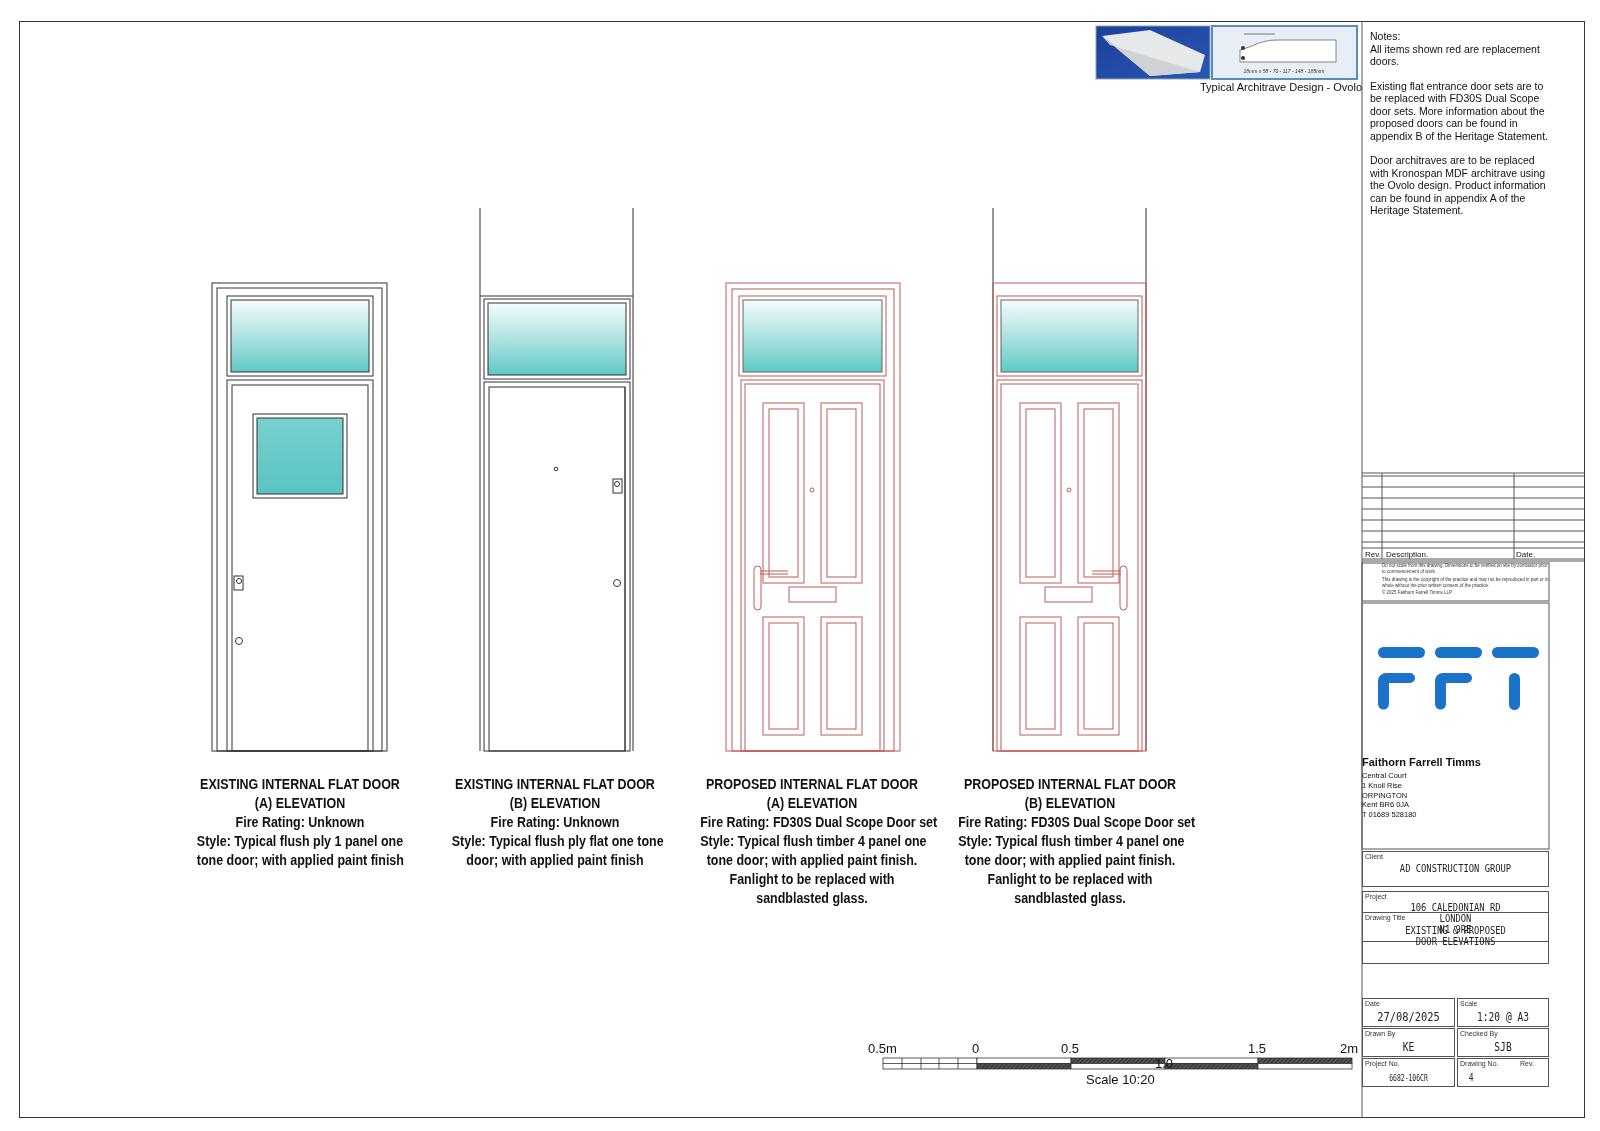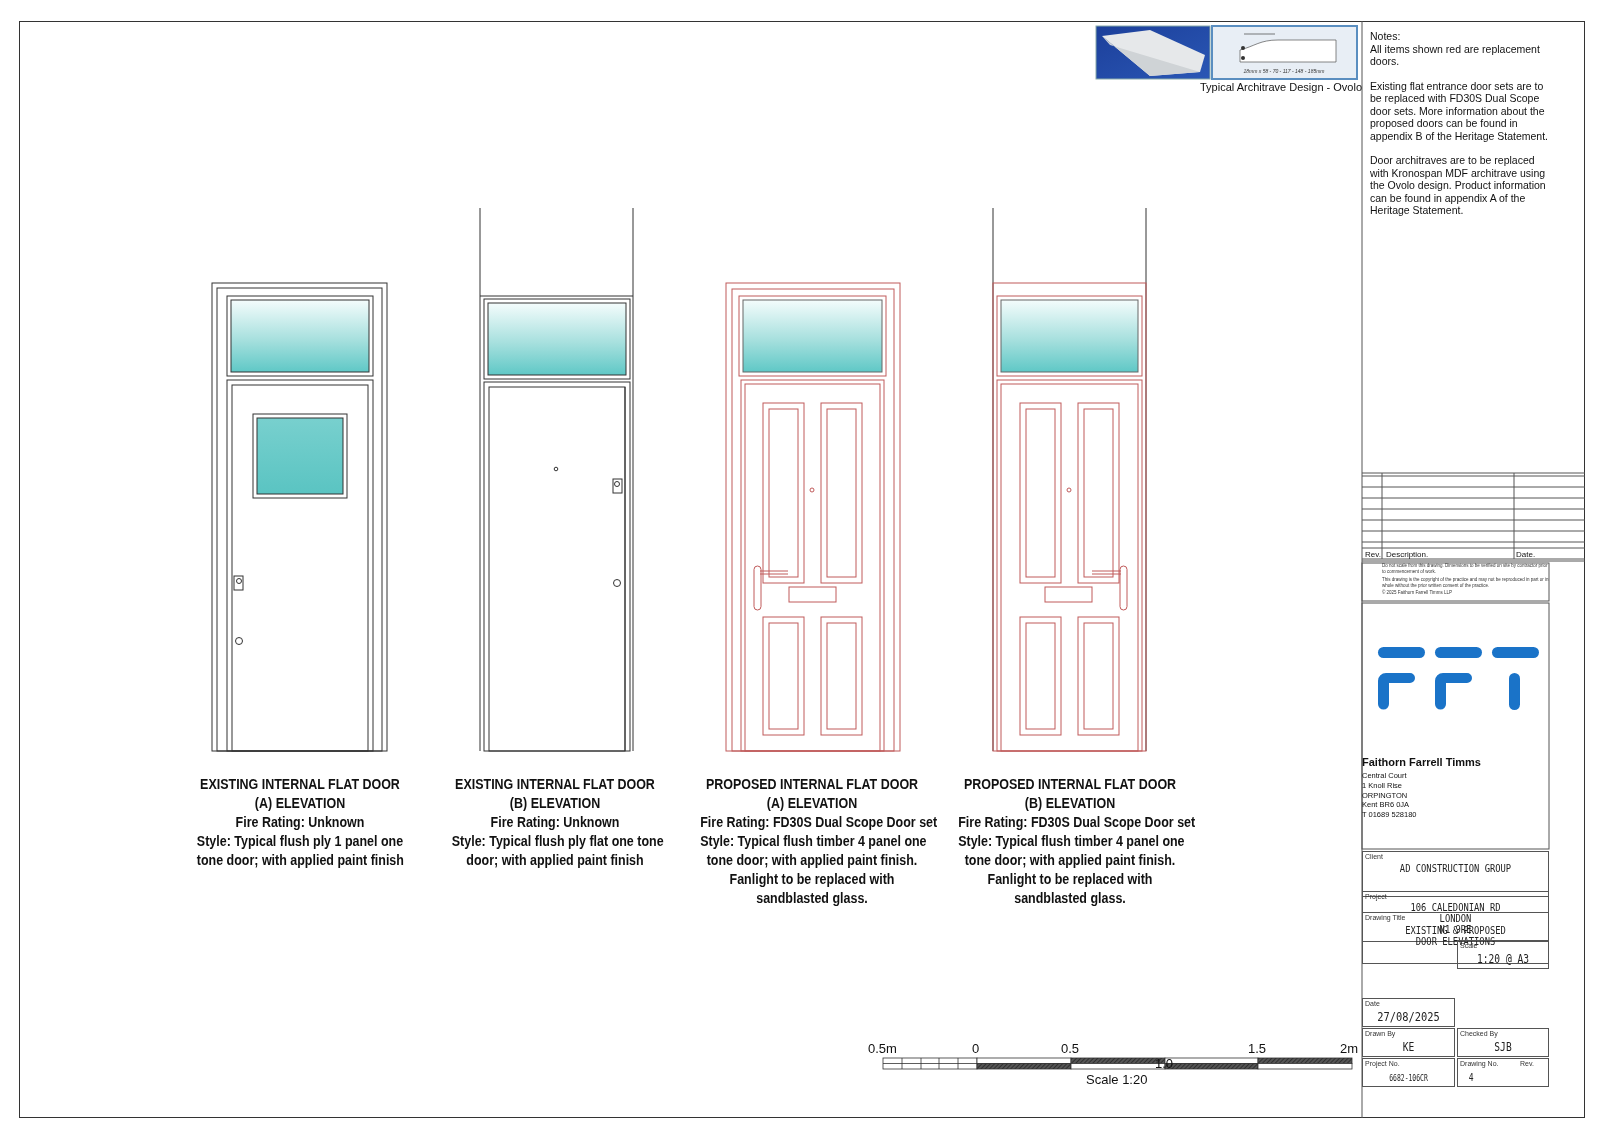--- a/index.html
+++ b/index.html
@@ -223,61 +223,61 @@
   <div>Fanlight to be replaced with</div>
   <div>sandblasted glass.</div>
 </div>
 
 <div class="scale-lbl" style="left:868px; top:1041px;">0.5m</div>
 <div class="scale-lbl" style="left:972px; top:1041px;">0</div>
 <div class="scale-lbl" style="left:1061px; top:1041px;">0.5</div>
 <div class="scale-lbl" style="left:1155px; top:1041px;margin-top:15px;">1.0</div>
 <div class="scale-lbl" style="left:1248px; top:1041px;text-align:right;">1.5</div>
 <div class="scale-lbl" style="left:1340px; top:1041px;">2m</div>
-<div class="scale-lbl" style="left:1086px; top:1072px;">Scale 1:20</div>
+<div class="scale-lbl" style="left:1086px; top:1072px;">Scale 10:20</div>
 
 <div class="rev-hdr" style="left:1365px; top:550px;">Rev.</div>
 <div class="rev-hdr" style="left:1386px; top:550px;">Description.</div>
 <div class="rev-hdr" style="left:1516px; top:550px;">Date.</div>
 
 <div class="disclaimer">
   <div>Do not scale from this drawing. Dimensions to be verified on site by contractor prior to commencement of work.</div>
   <div style="margin-top:3px;">This drawing is the copyright of the practice and may not be reproduced in part or in whole without the prior written consent of the practice.</div>
   <div style="margin-top:2px;">© 2025 Faithorn Farrell Timms LLP</div>
 </div>
 
 <div class="company">
   <div class="name">Faithorn Farrell Timms</div>
   <div class="line">Central Court</div>
   <div class="line">1 Knoll Rise</div>
   <div class="line">ORPINGTON</div>
   <div class="line">Kent BR6 0JA</div>
   <div class="line">T  01689 528180</div>
 </div>
 
-<div class="box" style="left:1362px; top:851px; width:187px; height:46px;">
+<div class="box" style="left:1362px; top:851px; width:187px; height:36px;">
   <span class="lbl">Client</span>
   <div class="val" style="top:11px;">AD CONSTRUCTION GROUP</div>
 </div>
 <div class="box" style="left:1362px; top:891px; width:187px; height:51px;">
   <span class="lbl">Project</span>
   <div class="val" style="top:10px;">106 CALEDONIAN RD</div>
   <div class="val" style="top:21px;">LONDON</div>
   <div class="val" style="top:32px;">N1 9RE</div>
 </div>
 <div class="box" style="left:1362px; top:912px; width:187px; height:52px;">
   <span class="lbl">Drawing Title</span>
   <div class="val" style="top:12px;">EXISTING &amp; PROPOSED</div>
   <div class="val" style="top:23px;">DOOR ELEVATIONS</div>
 </div>
 <div class="box" style="left:1362px; top:998px; width:93px; height:29px;">
   <span class="lbl">Date</span>
   <div class="val" style="top:12px; font-size:13px;">27/08/2025</div>
 </div>
-<div class="box" style="left:1457px; top:940px; width:92px; height:29px;">
+<div class="box" style="left:1457px; top:998px; width:92px; height:29px;">
   <span class="lbl">Scale</span>
   <div class="val" style="top:12px; font-size:12px;">1:20 @ A3</div>
 </div>
 <div class="box" style="left:1362px; top:1028px; width:93px; height:29px;">
   <span class="lbl">Drawn By</span>
   <div class="val" style="top:12px; font-size:12px;">KE</div>
 </div>
 <div class="box" style="left:1457px; top:1028px; width:92px; height:29px;">
   <span class="lbl">Checked By</span>
   <div class="val" style="top:12px; font-size:12px;">SJB</div>

